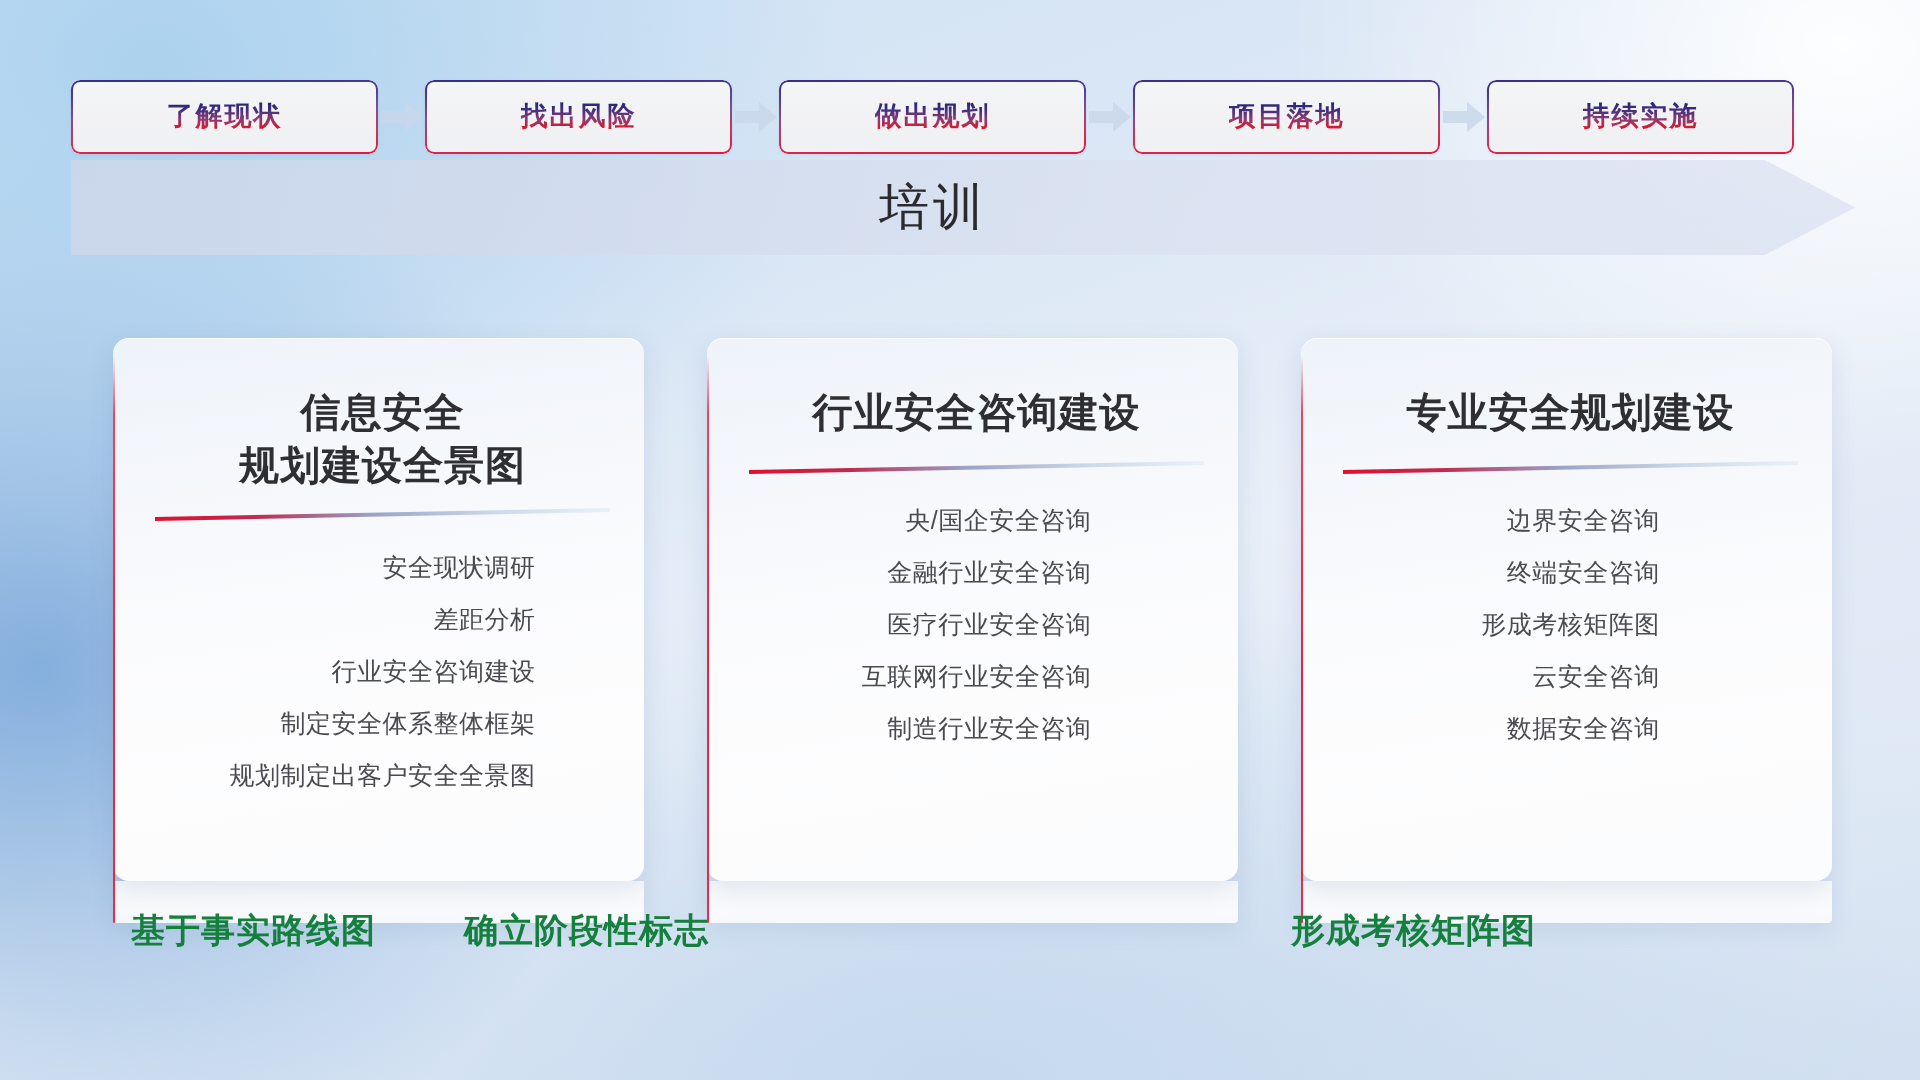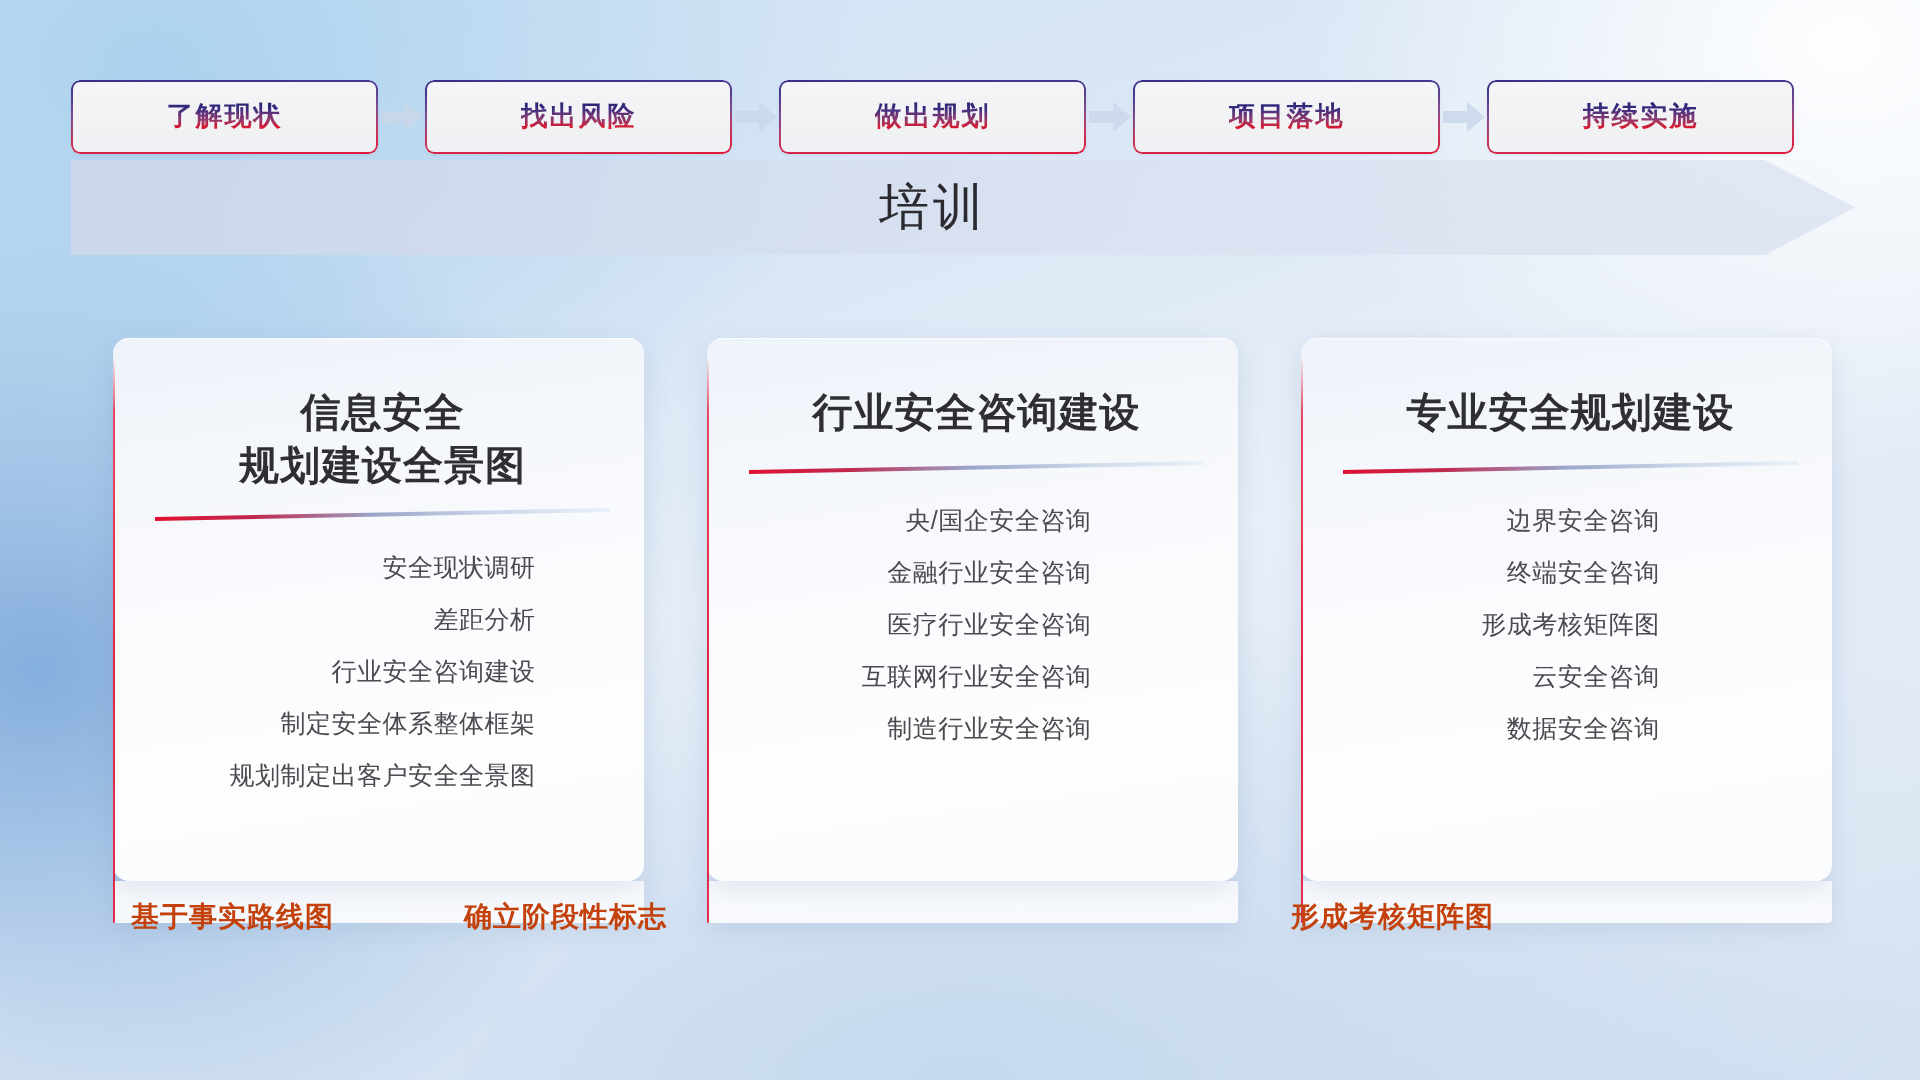--- a/index.html
+++ b/index.html
@@ -127,22 +127,22 @@
 
   
   .card.two-line .card-divider { margin-top: 16px; }
 
   
   .footer {
     position: absolute; left: 0; top: 898px; width: 1920px; height: 60px;
   }
   .footer-item {
     position: absolute;
-    font-size: 28px; font-weight: 700; color: #c2410c;
-    letter-spacing: 1px; white-space: nowrap;
+    font-size: 34px; font-weight: 700; color: #15803d;
+    letter-spacing: 1px; white-space: nowrap; margin-top: 10px;
   }
   .f0 { left: 131px; }
   .f1 { left: 464px; }
   .f2 { left: 789px; }
   .f3 { left: 1291px; }
 </style>
 </head>
 <body>
 
 <div class="steps">

